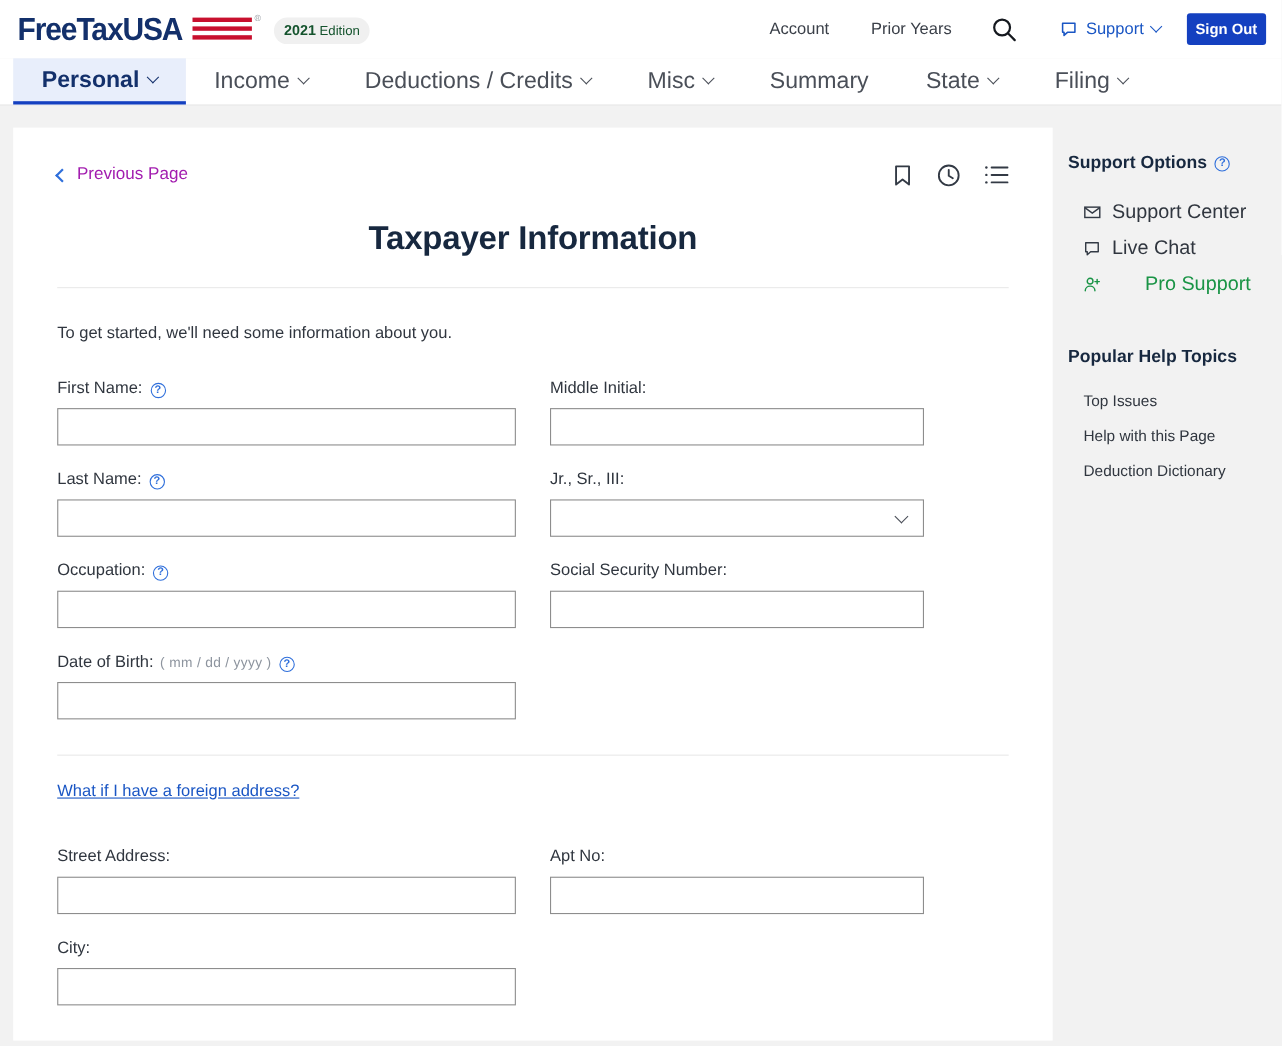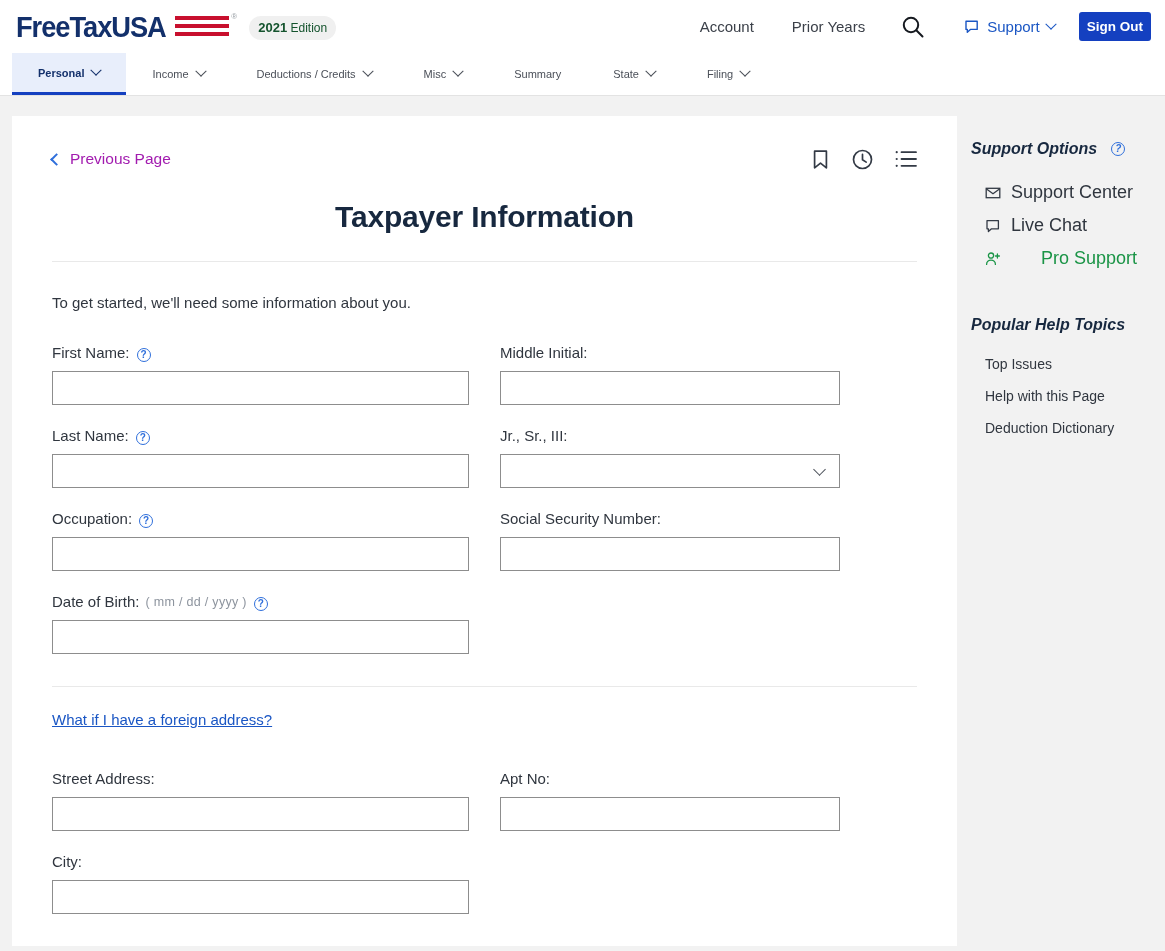--- a/index.html
+++ b/index.html
@@ -145,21 +145,21 @@
     align-items: stretch;
     padding-left: 12px;
   }
 
   .mainnav-item {
     display: flex;
     align-items: center;
     justify-content: center;
     gap: 8px;
     padding: 0 26px;
-    font-size: 11px;
+    font-size: 21px;
     color: #4a4f58;
     cursor: pointer;
     text-decoration: none;
     white-space: nowrap;
     position: relative;
   }
 
   .mainnav-item.active {
     background: #e8eefb;
     color: #13306b;
@@ -353,26 +353,25 @@
 
   
   .sidebar {
     width: 208px;
     padding: 24px 0 0 14px;
   }
 
   .side-h {
     display: flex;
     align-items: center;
-    gap: 14px;
+    gap: 7px;
     font-size: 16px;
     font-weight: bold;
     color: #17283f;
     margin-bottom: 18px;
-    font-style: italic;
   }
 
   .side-h.second { margin-top: 41px; margin-bottom: 14px; }
 
   .side-item {
     display: flex;
     align-items: center;
     gap: 10px;
     font-size: 18px;
     color: #30363f;

